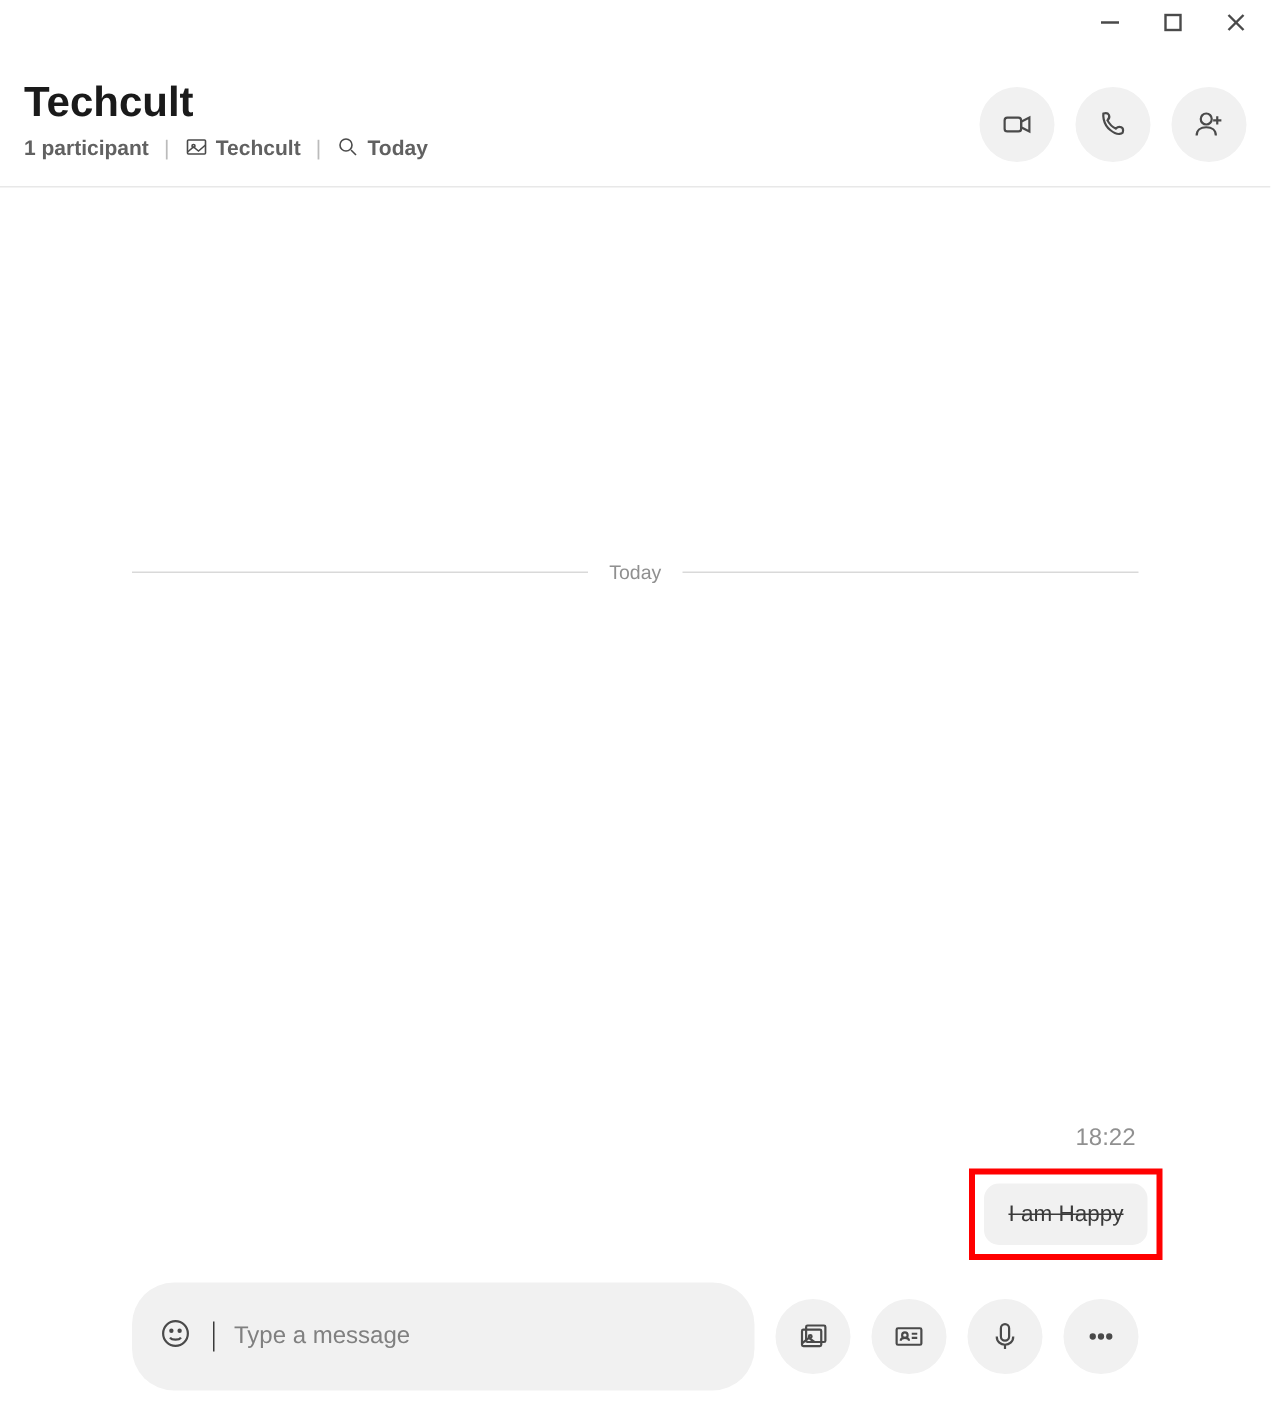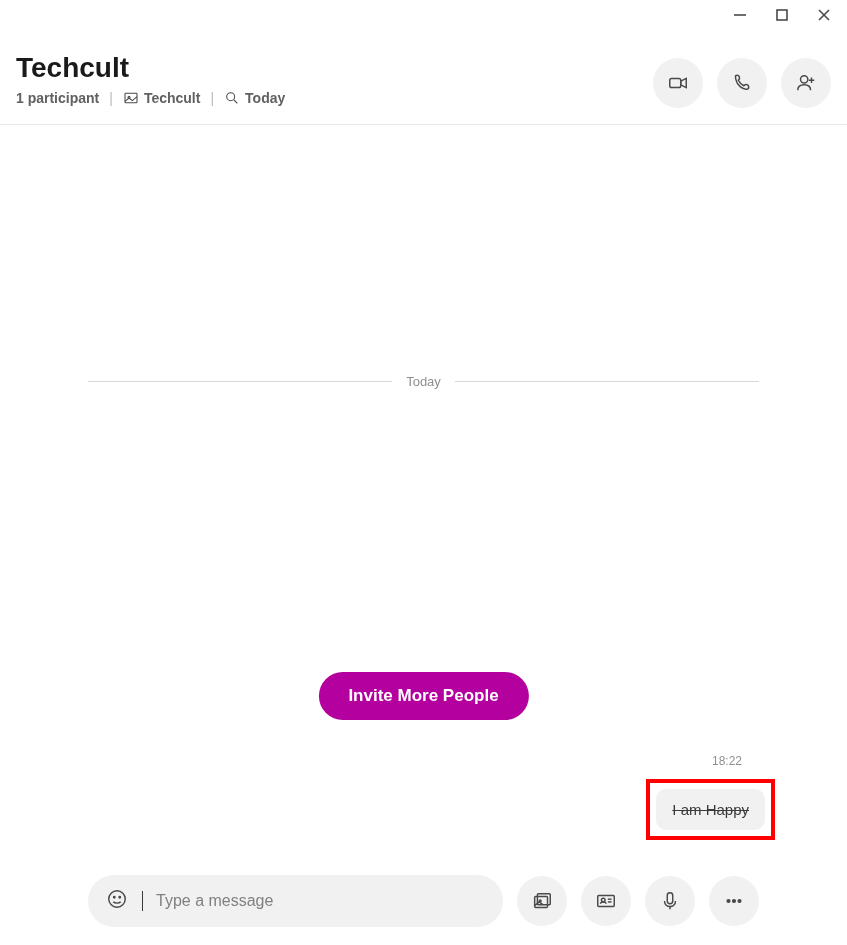--- a/index.html
+++ b/index.html
@@ -103,23 +103,23 @@
       color: #fff;
       border: none;
       border-radius: 26px;
       padding: 14px 30px;
       font-size: 17px;
       font-weight: 600;
       cursor: pointer;
     }
     .message-time {
       position: absolute;
-      right: 105px;
+      right: 90px;
       bottom: 82px;
-      font-size: 12px;
+      font-size: 16px;
       color: #909090;
     }
     .message-highlight {
       position: absolute;
       right: 72px;
       bottom: 10px;
       border: 4px solid #ff0000;
       padding: 6px;
     }
     .message-bubble {
@@ -136,21 +136,21 @@
       left: 88px;
       right: 88px;
       display: flex;
       align-items: center;
       gap: 14px;
     }
     .compose-box {
       flex: 1;
       background: #f1f1f1;
       border-radius: 28px;
-      height: 52px;
+      height: 72px;
       display: flex;
       align-items: center;
       padding: 0 18px;
       gap: 14px;
     }
     .compose-input {
       flex: 1;
       border: none;
       background: transparent;
       font-size: 16px;
@@ -243,21 +243,20 @@
   </div>
 </div>
 
 <div class="chat-area">
   <div class="date-divider">
     <div class="line"></div>
     <div class="label">Today</div>
     <div class="line"></div>
   </div>
 
-  <button class="invite-btn">Invite More People</button>
 
   <div class="message-time">18:22</div>
 
   <div class="message-highlight">
     <div class="message-bubble">I am Happy</div>
   </div>
 </div>
 
 <div class="composer">
   <div class="compose-box">

